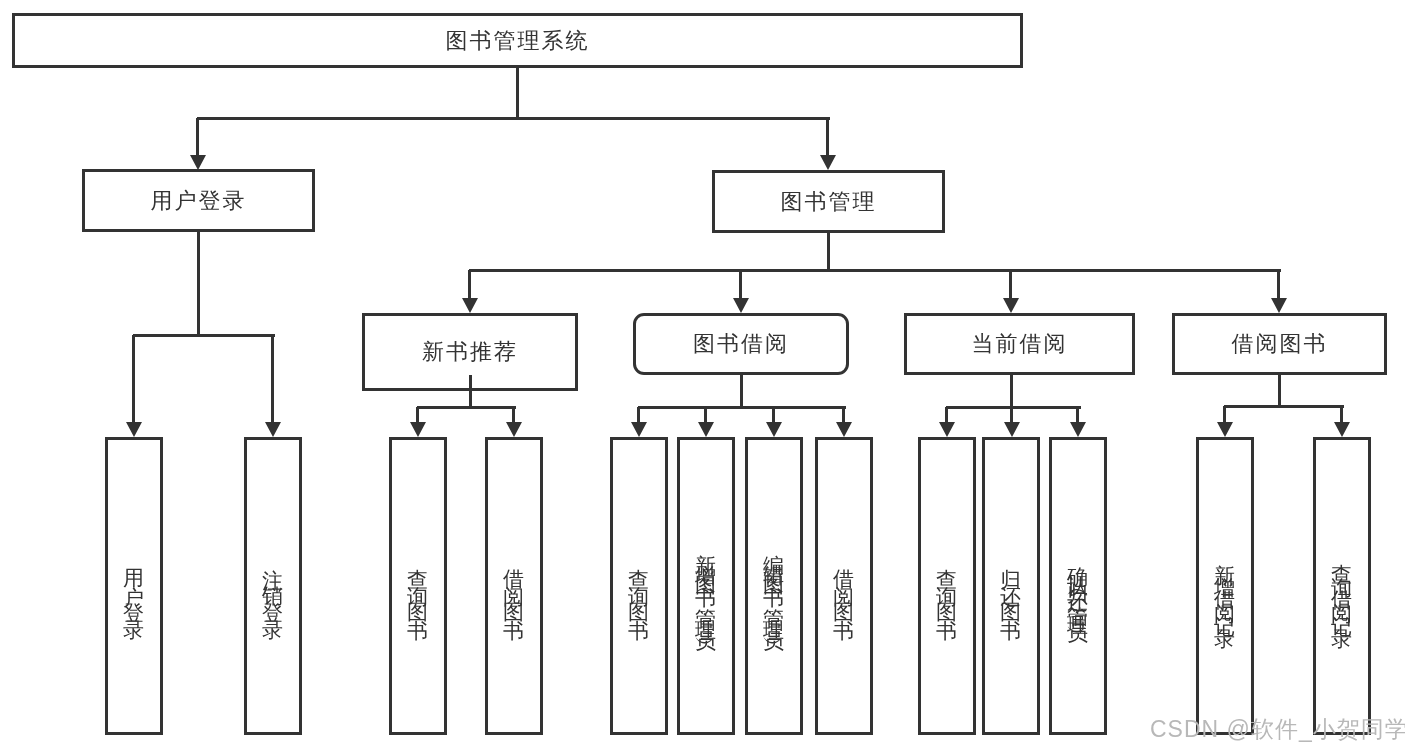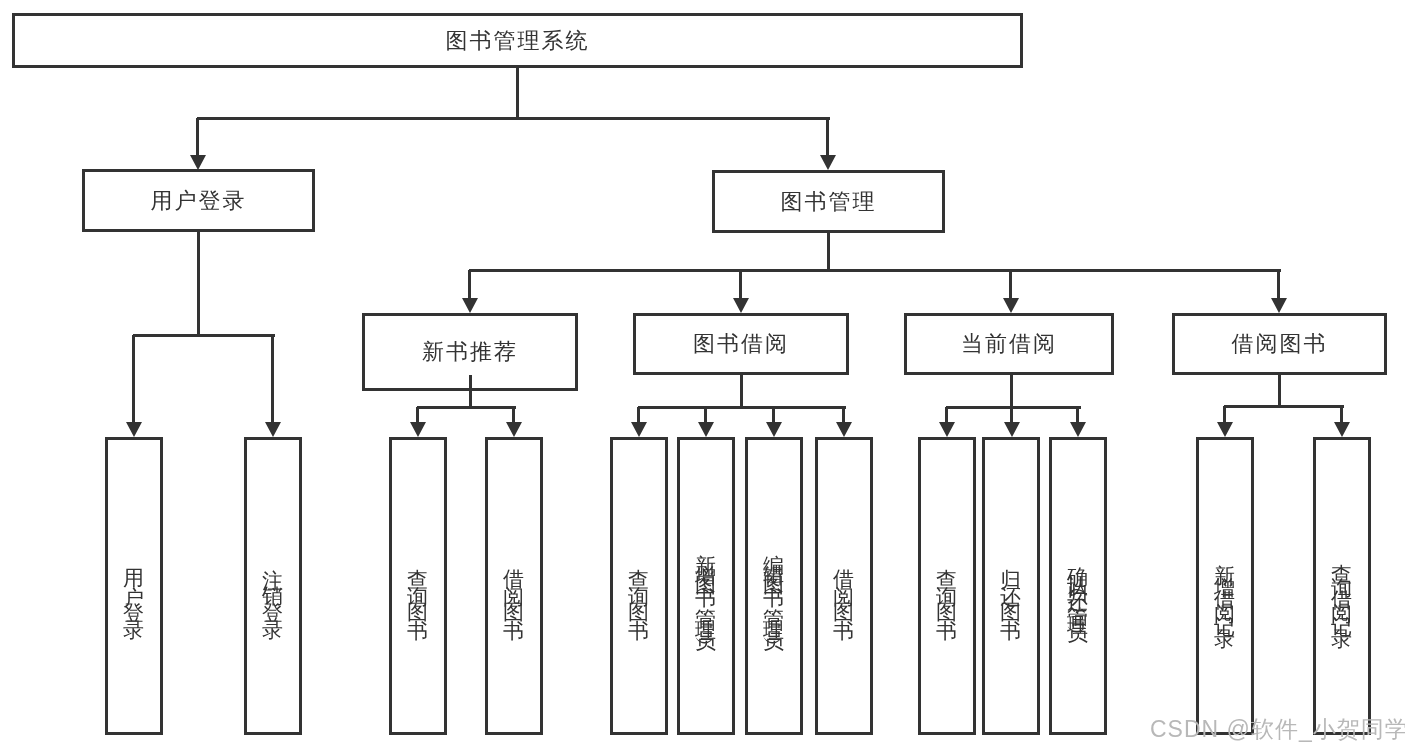--- a/index.html
+++ b/index.html
@@ -107,24 +107,24 @@
   <div class="vline" style="left:827px; top:233px; height:39px;"></div>
   <div class="hline" style="left:469px; top:269px; width:812px;"></div>
   <div class="arr" style="left:462px; top:270px; height:43px;"></div>
   <div class="arr" style="left:733px; top:270px; height:43px;"></div>
   <div class="arr" style="left:1003px; top:270px; height:43px;"></div>
   <div class="arr" style="left:1271px; top:270px; height:43px;"></div>
 
   <div class="node" style="left:362px; top:313px; width:216px; height:78px;">
     <span>新书推荐</span>
   </div>
-  <div class="node" style="left:633px; top:313px; width:216px; height:62px;">
+  <div class="node" style="left:633px; top:313px; width:216px; height:62px;border-radius:11px;">
     <span>图书借阅</span>
   </div>
-  <div class="node" style="left:904px; top:313px; width:210px; height:62px;">
+  <div class="node" style="left:904px; top:313px; width:231px; height:62px;">
     <span>当前借阅</span>
   </div>
   <div class="node" style="left:1172px; top:313px; width:215px; height:62px;">
     <span>借阅图书</span>
   </div>
 
   <div class="vline" style="left:469px; top:375px; height:34px;"></div>
   <div class="hline" style="left:417px; top:406px; width:99px;"></div>
   <div class="arr" style="left:410px; top:407px; height:30px;"></div>
   <div class="arr" style="left:506px; top:407px; height:30px;"></div>

